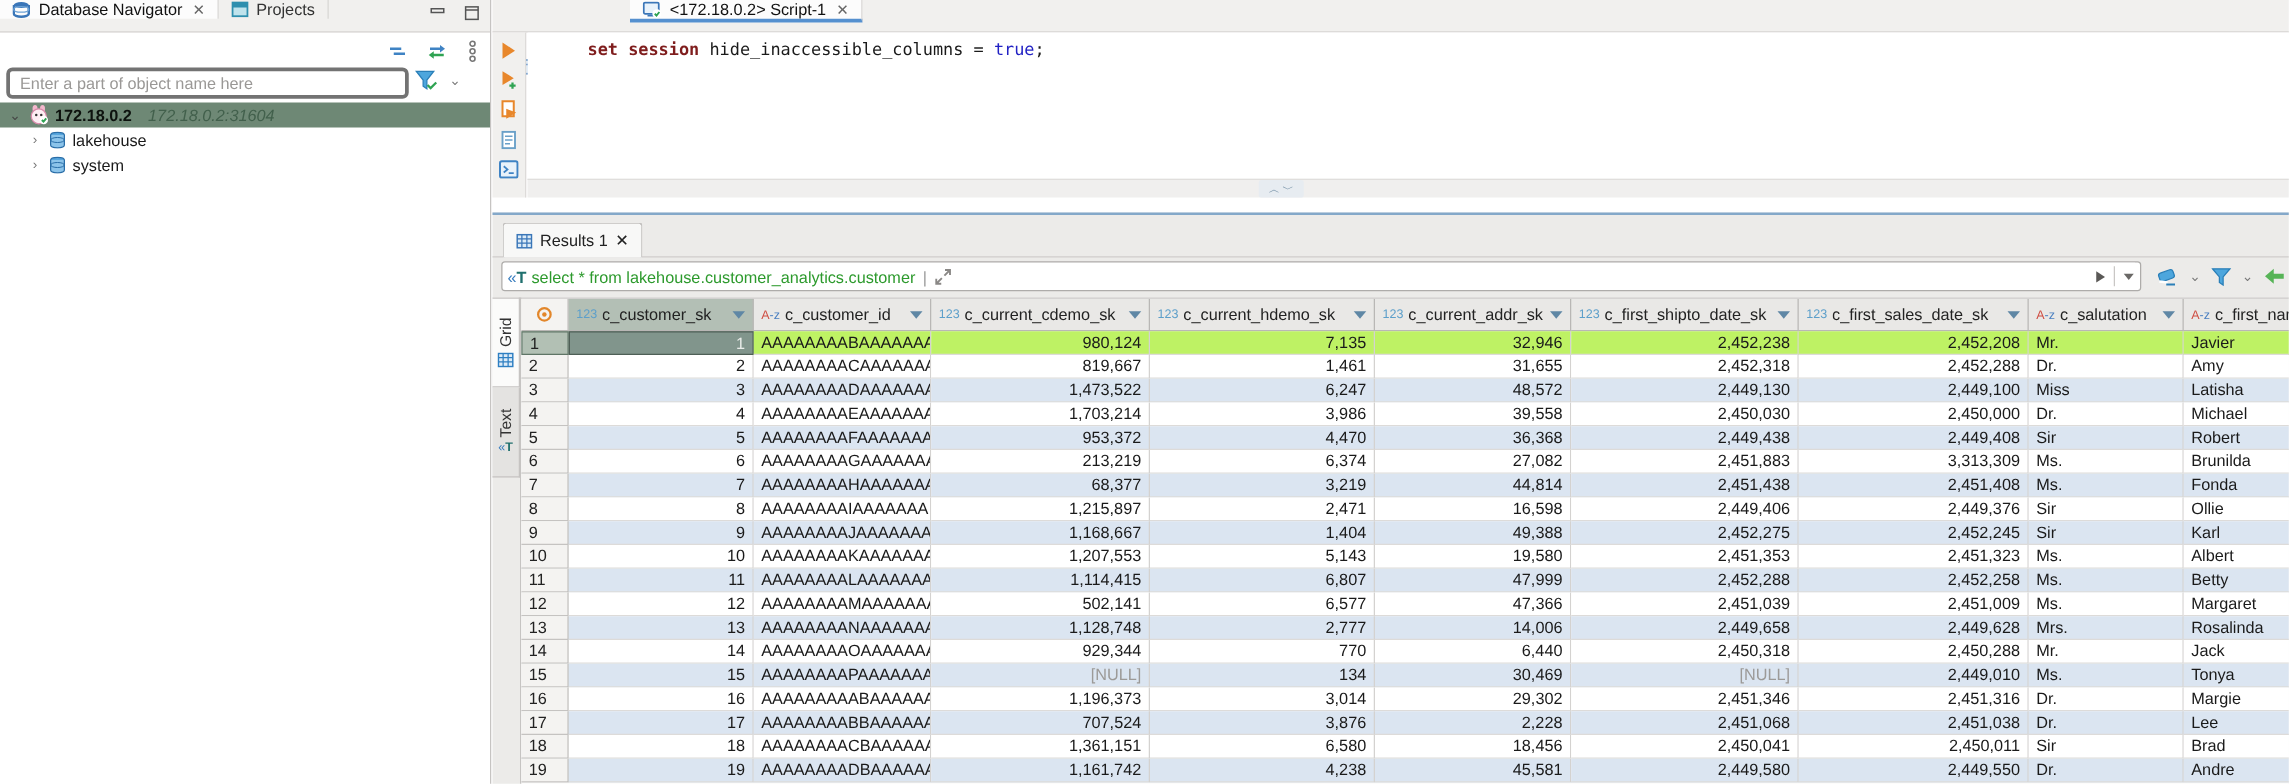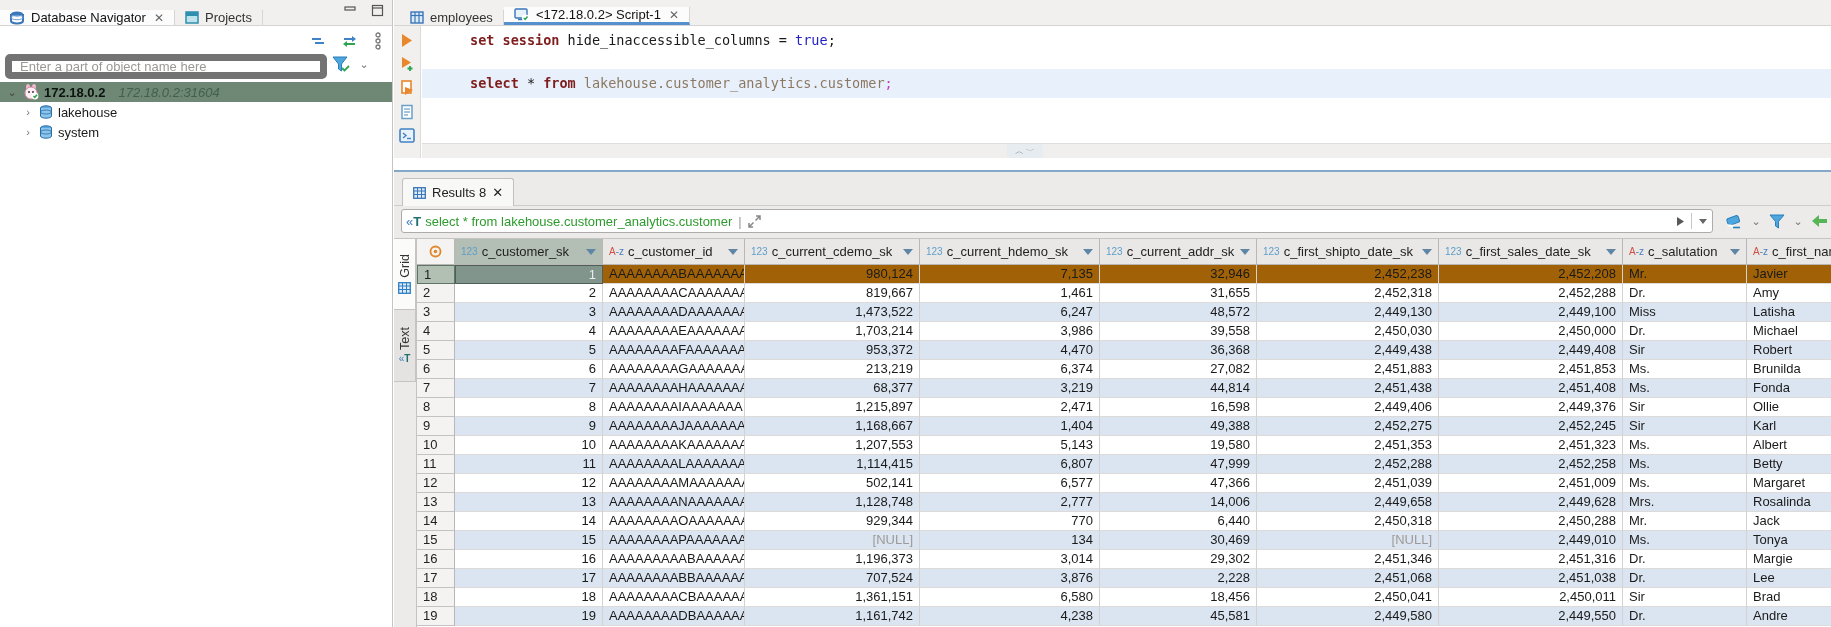--- a/index.html
+++ b/index.html
@@ -1,27 +1,27 @@
 <!DOCTYPE html>
 <html><head>
 <meta charset="utf-8">
 <style>
   * { margin:0; padding:0; box-sizing:border-box; }
   html,body { width:1831px; height:627px; overflow:hidden;
     font-family:"Liberation Sans", sans-serif; font-size:13px; color:#1a1a1a; background:#fff; }
 
   
   #left-panel { position:absolute; left:0; top:0; width:393px; height:627px; background:#fff; border-right:1px solid #c6c4c2; }
-  .tabbar { position:absolute; left:0; top:0; right:0; height:26px; background:#f1f0ee; border-bottom:1px solid #d6d4d2; display:flex; align-items:flex-end; }
+  .tabbar { position:absolute; left:0; top:0; right:0; height:26px; background:#f1f0ee; border-bottom:1px solid #d6d4d2; display:flex; align-items:flex-start; }
   .tab { display:flex; align-items:center; gap:6px; padding:0 10px; border-right:1px solid #d8d6d4; color:#333; white-space:nowrap; }
   .tab.active { background:#fcfcfc; color:#111; }
   .tab .close { color:#666; font-size:12px; margin-left:2px; cursor:pointer; }
   .winbtns { position:absolute; right:8px; top:4px; display:flex; gap:14px; }
   .nav-toolbar { position:absolute; right:10px; top:32px; display:flex; gap:16px; align-items:center; }
-  #filter-input { position:absolute; left:5px; top:54px; width:322px; height:25px; border:7px solid #737373; border-radius:5px; padding:0 8px; font-size:13px; color:#333; background:#fff; font-family:"Liberation Sans", sans-serif; }
+  #filter-input { position:absolute; left:5px; top:54px; width:322px; height:25px; border:3px solid #737373; border-radius:5px; padding:0 8px; font-size:13px; color:#333; background:#fff; font-family:"Liberation Sans", sans-serif; }
   #filter-input::placeholder { color:#9a9896; }
   .filter-icons { position:absolute; left:332px; top:56px; display:flex; gap:8px; align-items:center; }
   .tree { position:absolute; left:0; top:82px; right:0; }
   .tree-row { height:20px; display:flex; align-items:center; gap:5px; padding-left:6px; cursor:default; }
   .tree-row.selected { background:#6e8875; }
   .tree-row.selected .tree-label { color:#0d120e; font-weight:bold; }
   .tree-detail { font-style:italic; color:#42604c; margin-left:8px; }
   .tree-child { padding-left:22px; }
   .chev { color:#444; font-size:11px; width:12px; text-align:center; }
   .chev.gray { color:#777; }
@@ -70,21 +70,21 @@
   .header .g-cell.sel-col { background:#b3bfb5; }
   .g-cell.num { text-align:right; }
   .g-cell .hname { flex:1 1 auto; overflow:hidden; white-space:nowrap; text-align:left; }
   .sortarrow { width:0; height:0; border-left:5px solid transparent; border-right:5px solid transparent; border-top:6px solid #5f87a5; flex:none; }
   .ic-num { color:#5d9fca; font-size:10px; letter-spacing:0; flex:none; }
   .ic-a { color:#cf4f44; font-size:10px; flex:none; }
   .ic-z { color:#4a7fc1; font-size:10px; flex:none; }
   .rownum { background:#f4f3f1; border-right:1px solid #b9b7b5; border-bottom:1px solid #c5c3c1; color:#222; }
   .g-row.odd  .g-cell.data { background:#dbe5f1; }
   .g-row.even .g-cell.data { background:#ffffff; }
-  .g-row.selrow .g-cell.data { background:#a16207; }
+  .g-row.selrow .g-cell.data { background:#bef264; }
   .g-row.selrow .rownum { background:#b2c0b4; border:1px solid #5f7566; border-right:1px solid #5f7566; }
   .g-cell.cursor { background:#81958c !important; color:#e9ece9; border:1px solid #4e5f56; }
   .g-cell .nullv { color:#9c9a98; }
   .hdr-corner { display:flex; align-items:center; justify-content:center; }
 
   svg { display:block; }
 </style>
 </head>
 <body>
 
@@ -260,21 +260,20 @@
           <rect x="1" y="1" width="14" height="13" rx="1.5" fill="#e9f2fa" stroke="#3f83c4" stroke-width="1.6"></rect>
           <path d="M4 5l3 2.5L4 10" fill="none" stroke="#3f83c4" stroke-width="1.4"></path>
           <line x1="8" y1="10.5" x2="12" y2="10.5" stroke="#3f83c4" stroke-width="1.4"></line>
         </svg>
       </span>
   </div>
 
   <div id="sql-code">
     <div class="sql-line"><span class="kw">set session</span><span> hide_inaccessible_columns = </span><span class="val">true</span><span>;</span></div>
     <div class="sql-line" style="height:14px;"></div>
-    <div class="sql-line current"><span class="kw">select</span><span> * </span><span class="kw">from</span><span class="ident"> lakehouse.customer_analytics.customer</span><span class="semi2">;</span></div>
   </div>
 
   <div id="editor-hscroll">
     <div id="splitter-widget">
         <span>︿</span>
         <span>﹀</span>
       </div>
   </div>
 </div>
 
@@ -283,21 +282,21 @@
     <div id="results-tab">
       <span>
         <svg width="13" height="12" viewBox="0 0 13 12">
             <rect x="0.7" y="0.7" width="11.6" height="10.6" fill="#dcebf7" stroke="#3a76b8" stroke-width="1.3"></rect>
             <line x1="0.7" y1="4" x2="12.3" y2="4" stroke="#3a76b8"></line>
             <line x1="0.7" y1="7.5" x2="12.3" y2="7.5" stroke="#3a76b8"></line>
             <line x1="4.5" y1="0.7" x2="4.5" y2="11.3" stroke="#3a76b8"></line>
             <line x1="8.5" y1="0.7" x2="8.5" y2="11.3" stroke="#3a76b8"></line>
           </svg>
       </span>
-      <span>Results 8</span>
+      <span>Results 1</span>
       <span class="close">✕</span>
     </div>
   </div>
 
   <div id="results-filterbar">
     <div id="filter-box">
       <span style="flex:none;"><span style="color:#3a7ebf;">«</span><span style="color:#20706e;font-weight:bold;">T</span></span>
       <span class="query">select * from lakehouse.customer_analytics.customer</span>
       <span class="vsep">|</span>
       <span style="flex:none;margin-right:6px;">
@@ -476,21 +475,21 @@
           <div class="g-cell data text" style="width: 160px;">Robert</div>
         </div>
         <div class="g-row even">
           <div class="g-cell rownum" style="width: 38px;">6</div>
           <div class="g-cell data num" style="width: 148px;">6</div>
           <div class="g-cell data text" style="width: 142px;">AAAAAAAAGAAAAAAA</div>
           <div class="g-cell data num" style="width: 175px;">213,219</div>
           <div class="g-cell data num" style="width: 180px;">6,374</div>
           <div class="g-cell data num" style="width: 157px;">27,082</div>
           <div class="g-cell data num" style="width: 182px;">2,451,883</div>
-          <div class="g-cell data num" style="width: 184px;">2,451,853</div>
+          <div class="g-cell data num" style="width: 184px;">3,313,309</div>
           <div class="g-cell data text" style="width: 124px;">Ms.</div>
           <div class="g-cell data text" style="width: 160px;">Brunilda</div>
         </div>
         <div class="g-row odd">
           <div class="g-cell rownum" style="width: 38px;">7</div>
           <div class="g-cell data num" style="width: 148px;">7</div>
           <div class="g-cell data text" style="width: 142px;">AAAAAAAAHAAAAAAA</div>
           <div class="g-cell data num" style="width: 175px;">68,377</div>
           <div class="g-cell data num" style="width: 180px;">3,219</div>
           <div class="g-cell data num" style="width: 157px;">44,814</div>

